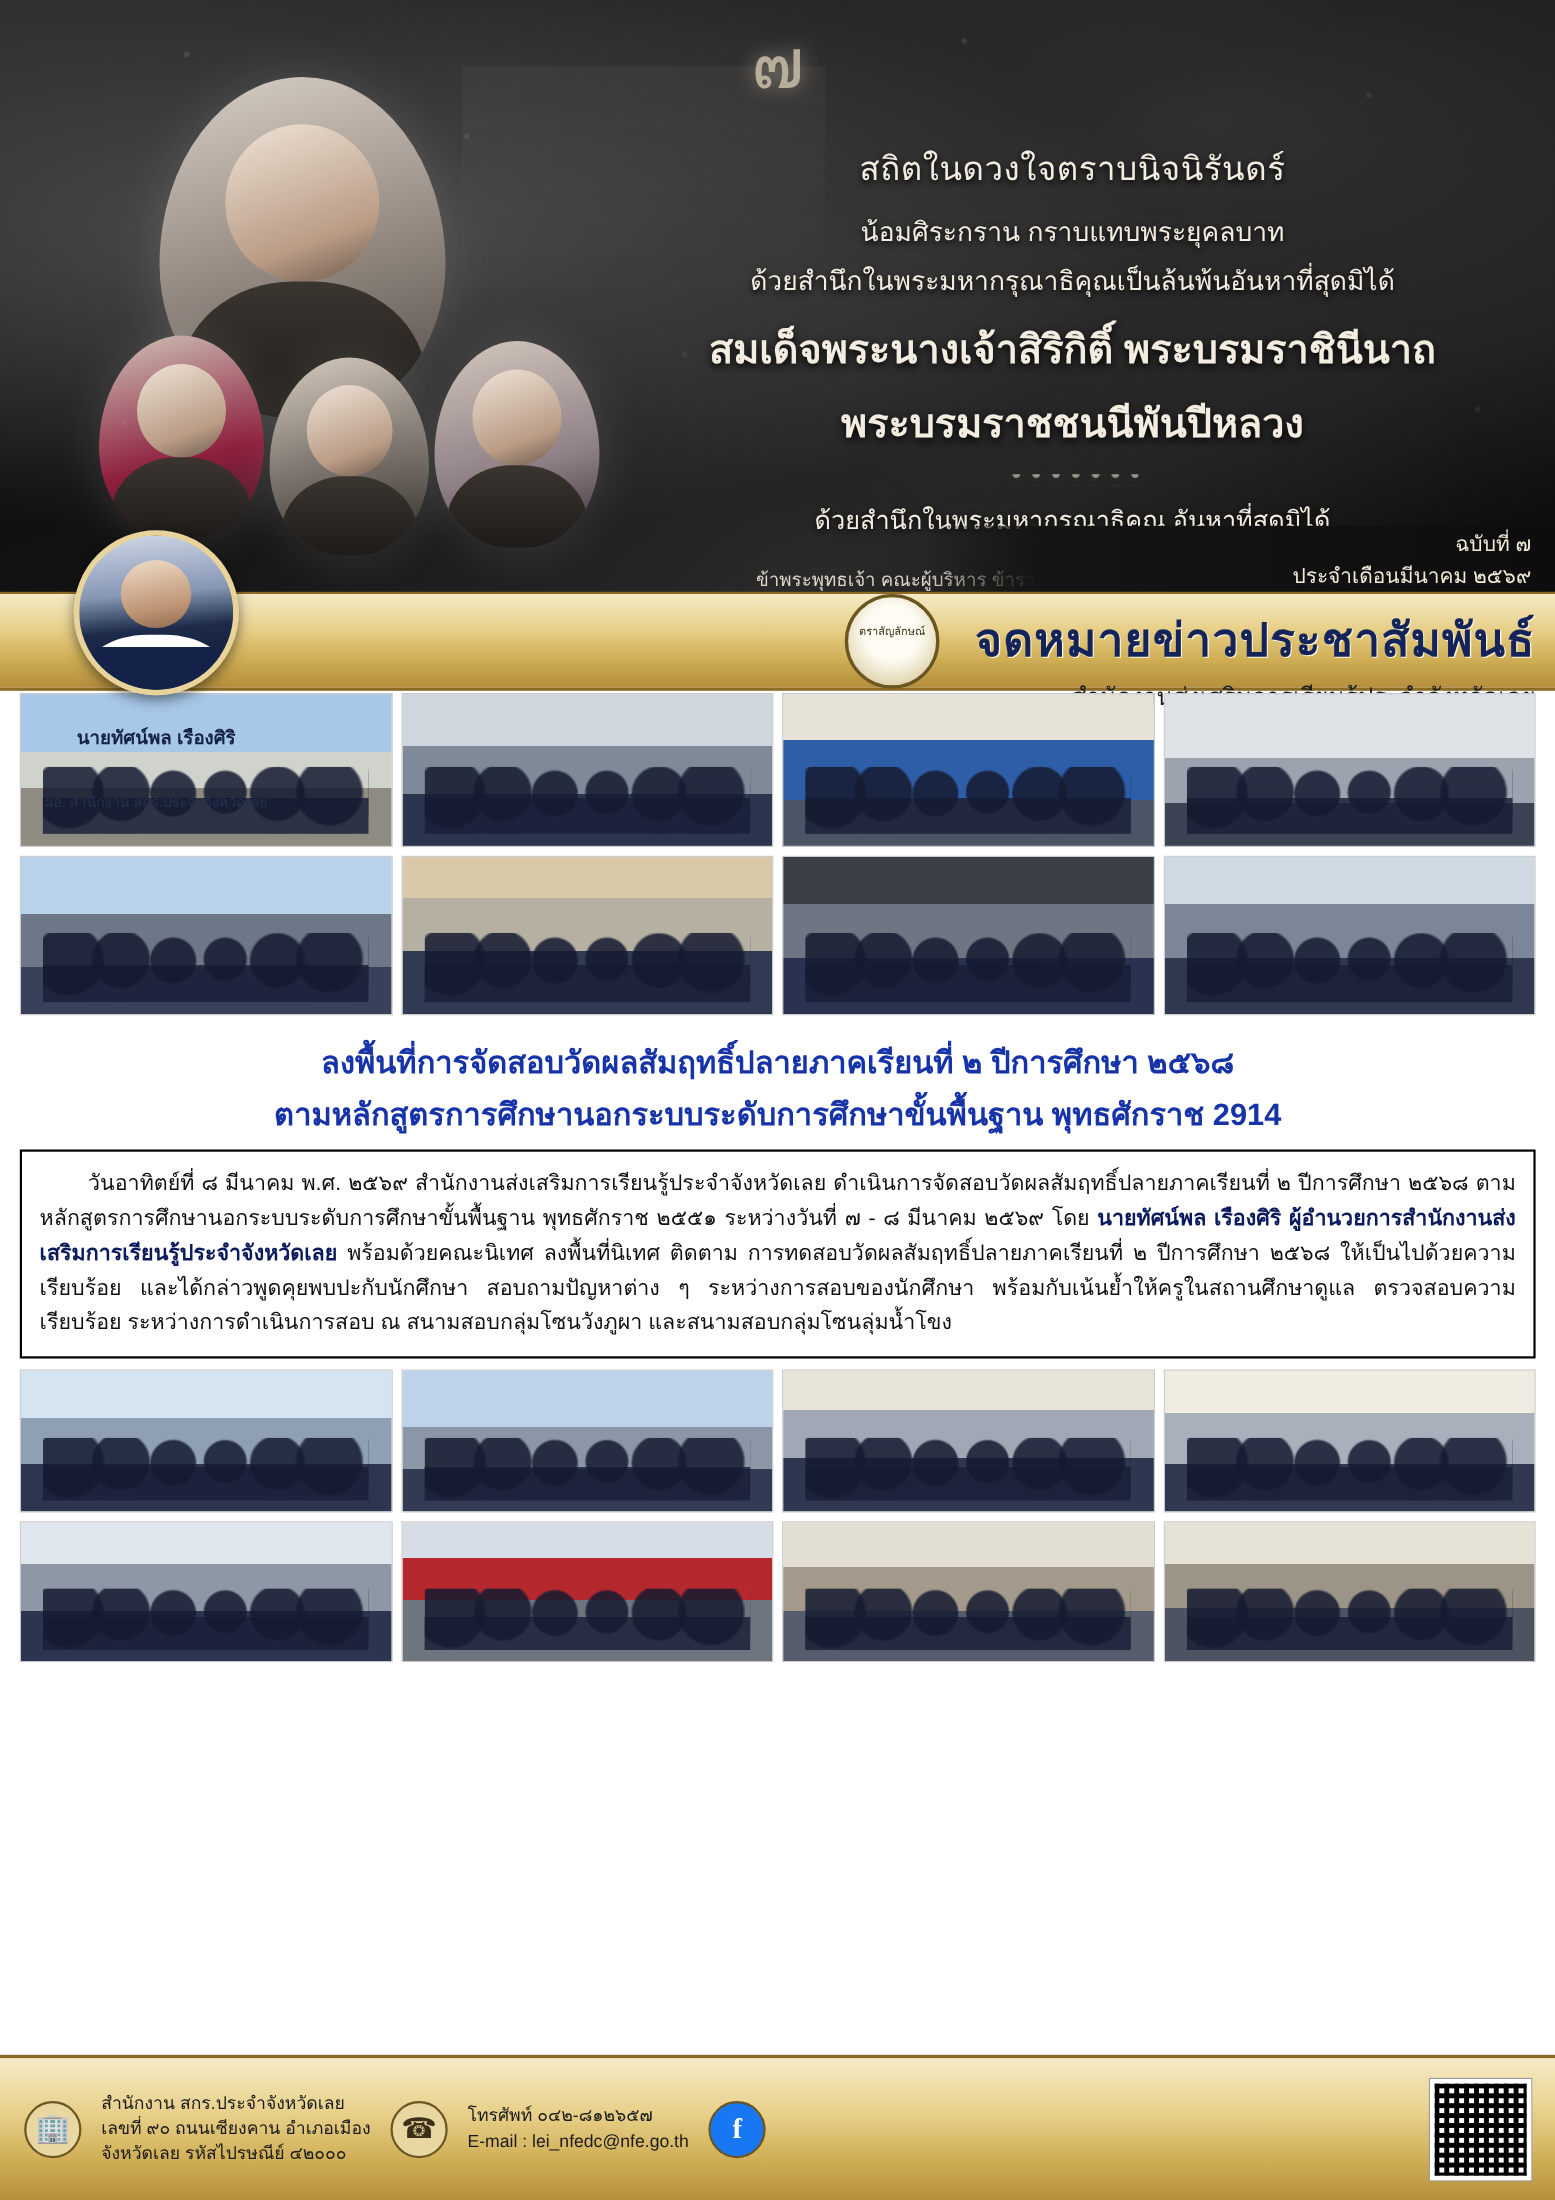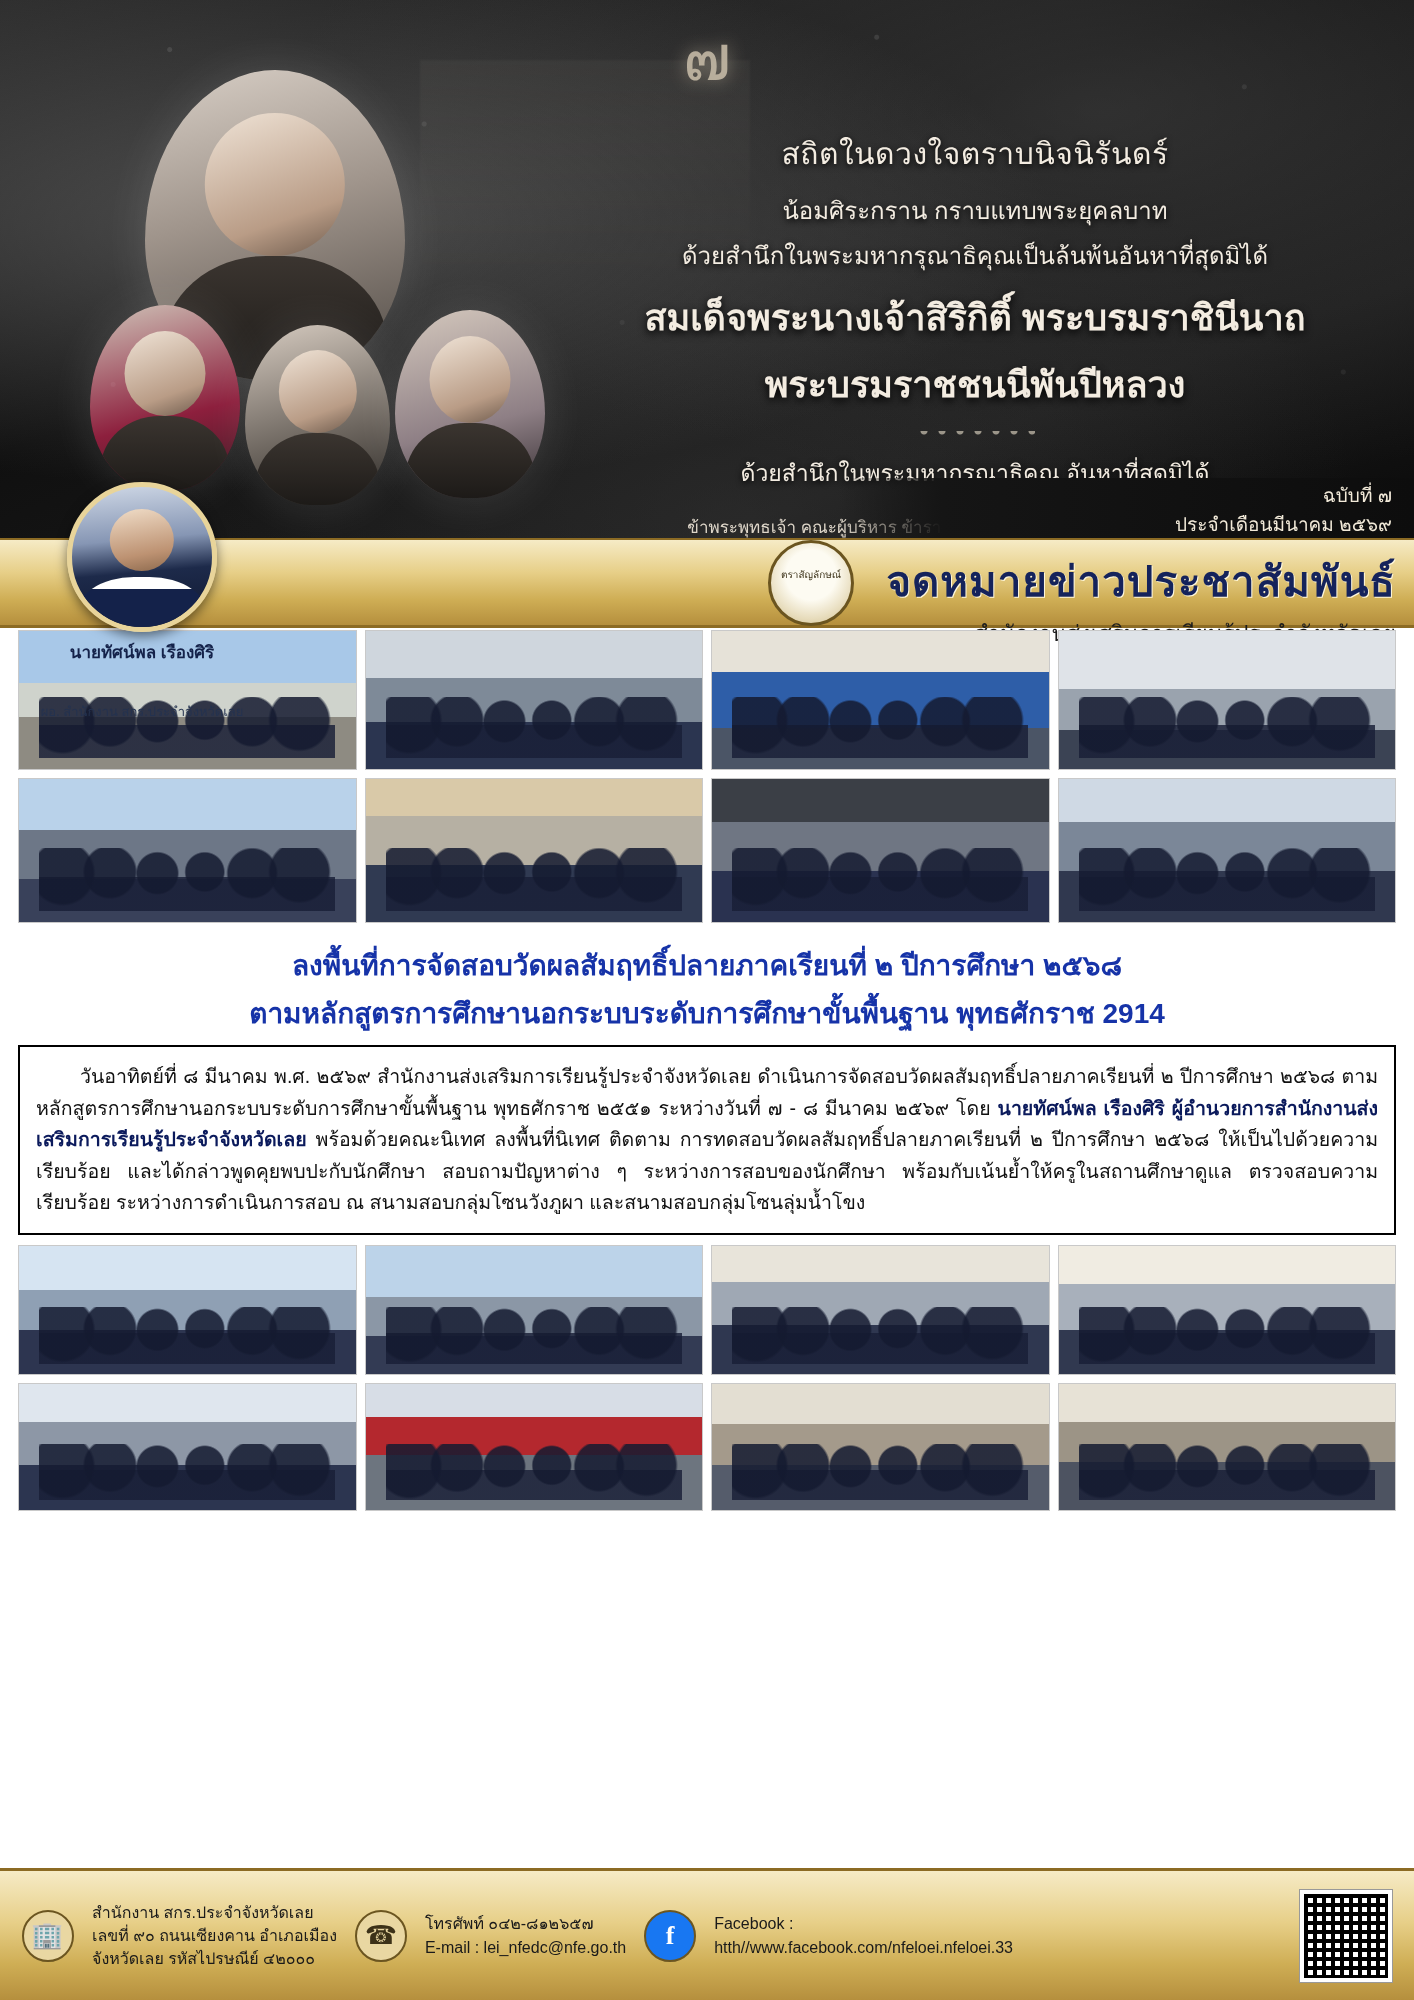--- a/index.html
+++ b/index.html
@@ -142,21 +142,21 @@
     content:""; position:absolute; left:50%; top:16%; width:46%; height:44%;
     transform:translateX(-50%); border-radius:50%;
     background:linear-gradient(170deg,#f0ddc8,#c9a customs 0%,#a07b5c);
     background:linear-gradient(170deg,#f0ddc8,#bd9272 70%,#8d6a4e);
   }
   .director-photo::after{
     content:""; position:absolute; left:50%; bottom:-10%; width:96%; height:46%;
     transform:translateX(-50%); border-radius:44% 44% 14% 14% / 62% 62% 14% 14%;
     background:linear-gradient(180deg,#ffffff 0 18%, #14224a 18% 100%);
   }
-  .director-name{ font-size:17px; font-weight:bold; color:#14224a; margin-top:6px; }
+  .director-name{ font-size:17px; font-weight:bold; color:#14224a; margin-top:24px; }
   .director-role{ font-size:13px; color:#24324f;margin-top:36px; }
 
   
   .photo-row{ display:flex; gap:8px; padding:0 18px; margin-top:10px; }
   .ph{
     flex:1; border:1px solid #c9c9c9; position:relative; overflow:hidden;
   }
 
   .g1 { background:linear-gradient(180deg,#a8c8e8 0 38%, #cfd3cc 38% 62%, #8e8b82 62% 100%); }
   .g2 { background:linear-gradient(180deg,#cfd6dd 0 34%, #7e8a98 34% 66%, #2b3550 66% 100%); }
@@ -341,18 +341,14 @@
     <div>สำนักงาน สกร.ประจำจังหวัดเลย</div>
     <div>เลขที่ ๙๐ ถนนเซียงคาน อำเภอเมือง</div>
     <div>จังหวัดเลย รหัสไปรษณีย์ ๔๒๐๐๐</div>
   </div>
   <div class="f-icon">☎</div>
   <div class="f-block">
     <div>โทรศัพท์ ๐๔๒-๘๑๒๖๕๗</div>
     <div>E-mail : lei_nfedc@nfe.go.th</div>
   </div>
   <div class="f-icon" style="background:#1877f2;color:#fff;font-weight:bold;font-family:'Liberation Serif',serif;">f</div>
-  <div class="f-block">
-    <div>Facebook :</div>
-    <div>htth//www.facebook.com/nfeloei.nfeloei.33</div>
-  </div>
   <div class="qr"></div>
 </div>
 
 </body></html>

